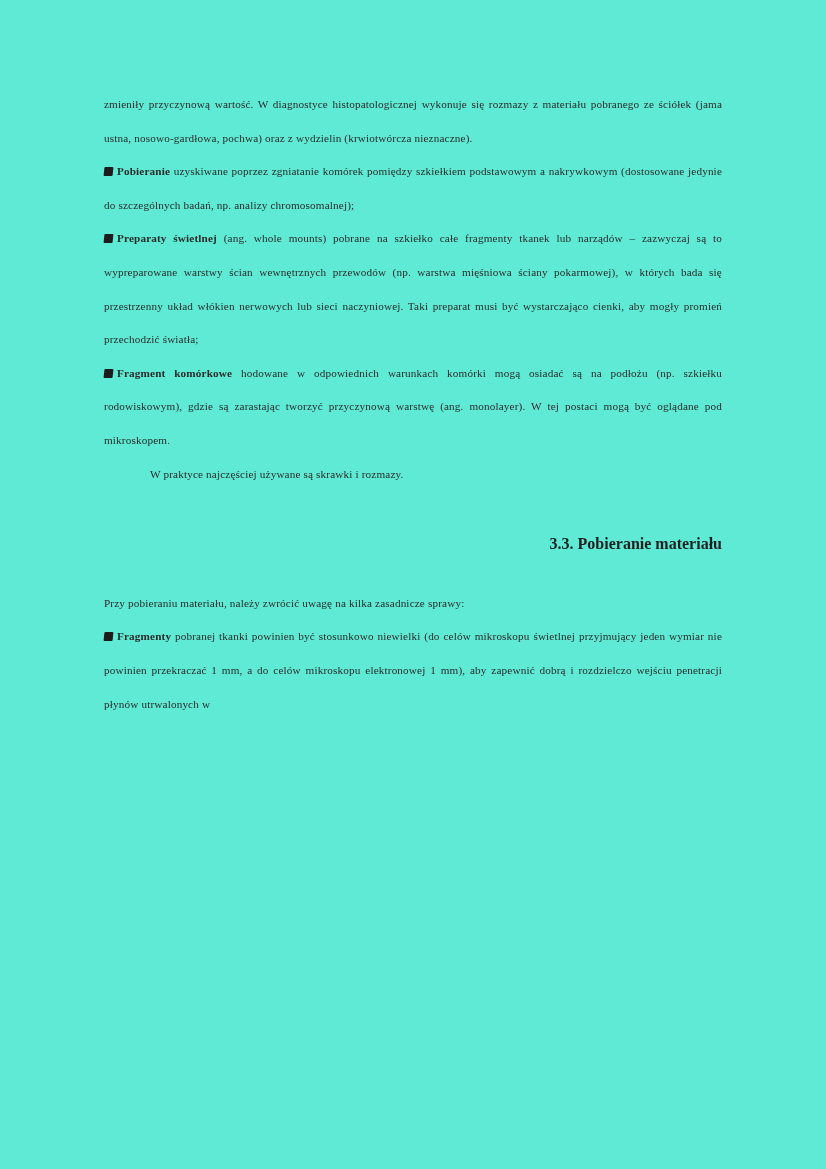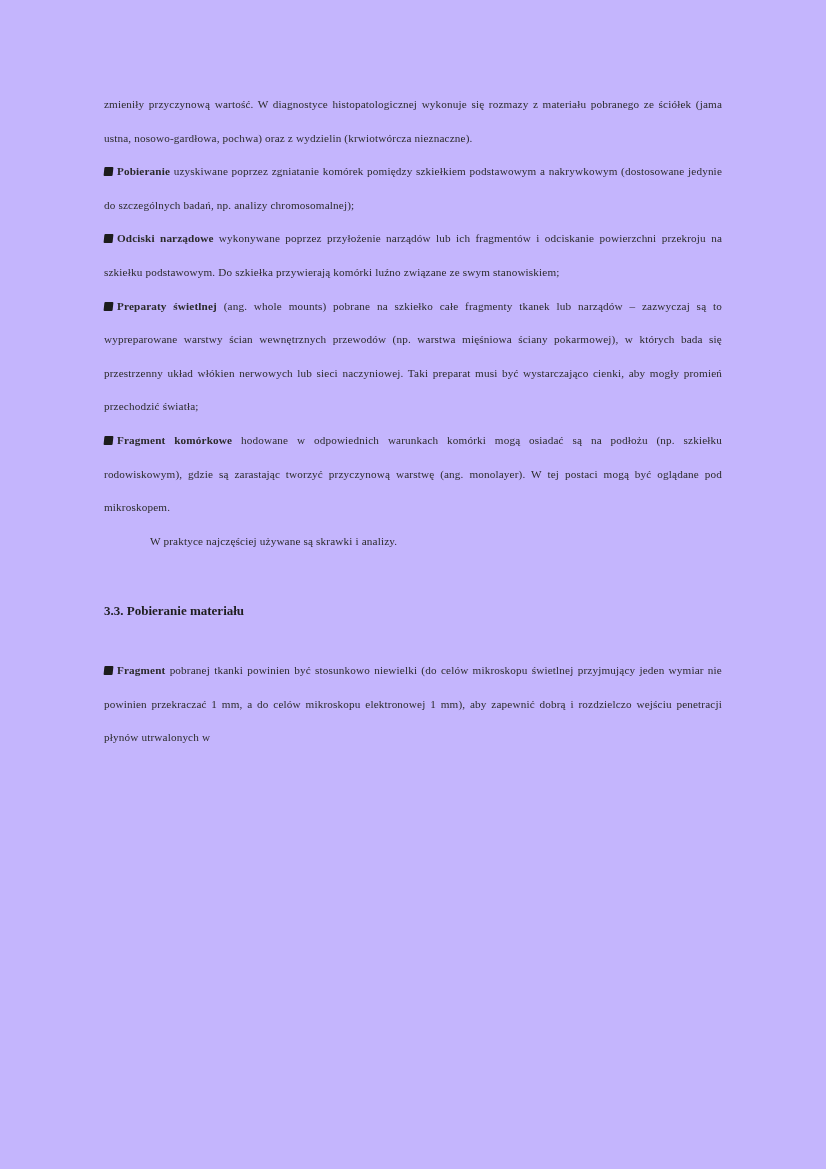--- a/index.html
+++ b/index.html
@@ -11,21 +11,21 @@
     width: 826px;
     height: 1169px;
     font-family: "Liberation Serif", serif;
     color: #222222;
     overflow: hidden;
   }
   .page {
     position: relative;
     width: 826px;
     height: 1169px;
-    background: #c4b5fd;
+    background: #5eead4;
     box-sizing: border-box;
     padding: 88px 104px 0 104px;
   }
   .doc-body {
     width: 618px;
   }
   p.para {
     margin: 0 0 0 0;
     padding: 0;
     font-size: 11.2px;
@@ -54,23 +54,23 @@
     top: 1px;
     transform: skewX(-6deg);
   }
   .b {
     font-weight: bold;
   }
   .indent-para {
     text-indent: 46px;
   }
   h2.heading {
-    font-size: 13px;
+    font-size: 16px;
     font-weight: bold;
-    text-align: left;
+    text-align: right;
     margin: 0;
     padding: 0;
     line-height: 33.6px;
     color: #1f1f1f;
     filter: blur(0.35px);
   }
   .spacer-lg { height: 36px; }
   .spacer-md { height: 26px; }
 </style>
 </head>
@@ -79,43 +79,40 @@
 <div class="page">
   <div class="doc-body">
 
     <p class="para">zmieniły przyczynową wartość. W diagnostyce histopatologicznej wykonuje się rozmazy z materiału pobranego ze ściółek (jama ustna, nosowo-gardłowa, pochwa) oraz z wydzielin (krwiotwórcza nieznaczne).</p>
 
     <p class="para bullet-para">
       <span class="bullet-mark"></span><span class="b">Pobieranie</span>
       <span>uzyskiwane poprzez zgniatanie komórek pomiędzy szkiełkiem podstawowym a nakrywkowym (dostosowane jedynie do szczególnych badań, np. analizy chromosomalnej);</span>
     </p>
 
-    <p class="para bullet-para">
-      <span class="bullet-mark"></span><span class="b">Odciski narządowe</span>
-      <span>wykonywane poprzez przyłożenie narządów lub ich fragmentów i odciskanie powierzchni przekroju na szkiełku podstawowym. Do szkiełka przywierają komórki luźno związane ze swym stanowiskiem;</span>
-    </p>
 
     <p class="para bullet-para">
       <span class="bullet-mark"></span><span class="b">Preparaty świetlnej</span>
       <span>(ang. whole mounts) pobrane na szkiełko całe fragmenty tkanek lub narządów – zazwyczaj są to wypreparowane warstwy ścian wewnętrznych przewodów (np. warstwa mięśniowa ściany pokarmowej), w których bada się przestrzenny układ włókien nerwowych lub sieci naczyniowej. Taki preparat musi być wystarczająco cienki, aby mogły promień przechodzić światła;</span>
     </p>
 
     <p class="para bullet-para">
       <span class="bullet-mark"></span><span class="b">Fragment komórkowe</span>
       <span>hodowane w odpowiednich warunkach komórki mogą osiadać są na podłożu (np. szkiełku rodowiskowym), gdzie są zarastając tworzyć przyczynową warstwę (ang. monolayer). W tej postaci mogą być oglądane pod mikroskopem.</span>
     </p>
 
-    <p class="para indent-para">W praktyce najczęściej używane są skrawki i analizy.</p>
+    <p class="para indent-para">W praktyce najczęściej używane są skrawki i rozmazy.</p>
 
     <div class="spacer-lg"></div>
 
     <h2 class="heading">3.3. Pobieranie materiału</h2>
 
     <div class="spacer-md"></div>
 
+    <p class="para">Przy pobieraniu materiału, należy zwrócić uwagę na kilka zasadnicze sprawy:</p>
 
     <p class="para bullet-para">
-      <span class="bullet-mark"></span><span class="b">Fragment</span>
+      <span class="bullet-mark"></span><span class="b">Fragmenty</span>
       <span>pobranej tkanki powinien być stosunkowo niewielki (do celów mikroskopu świetlnej przyjmujący jeden wymiar nie powinien przekraczać 1 mm, a do celów mikroskopu elektronowej 1 mm), aby zapewnić dobrą i rozdzielczo wejściu penetracji płynów utrwalonych w</span>
     </p>
 
   </div>
 </div>
 
 </body></html>

